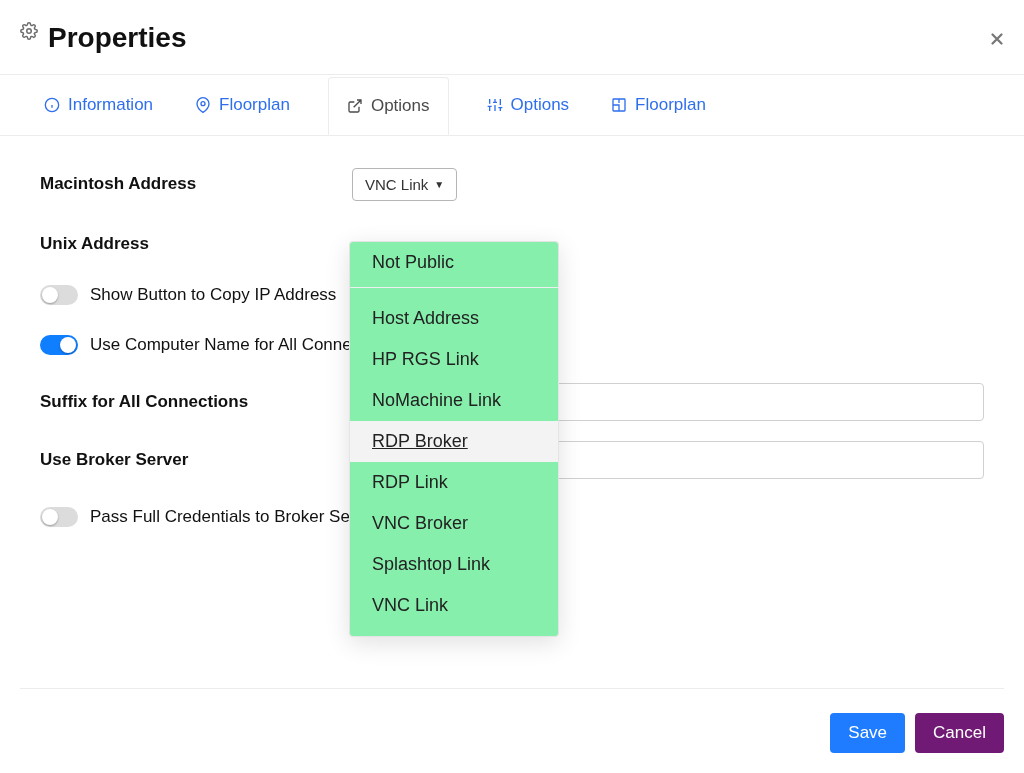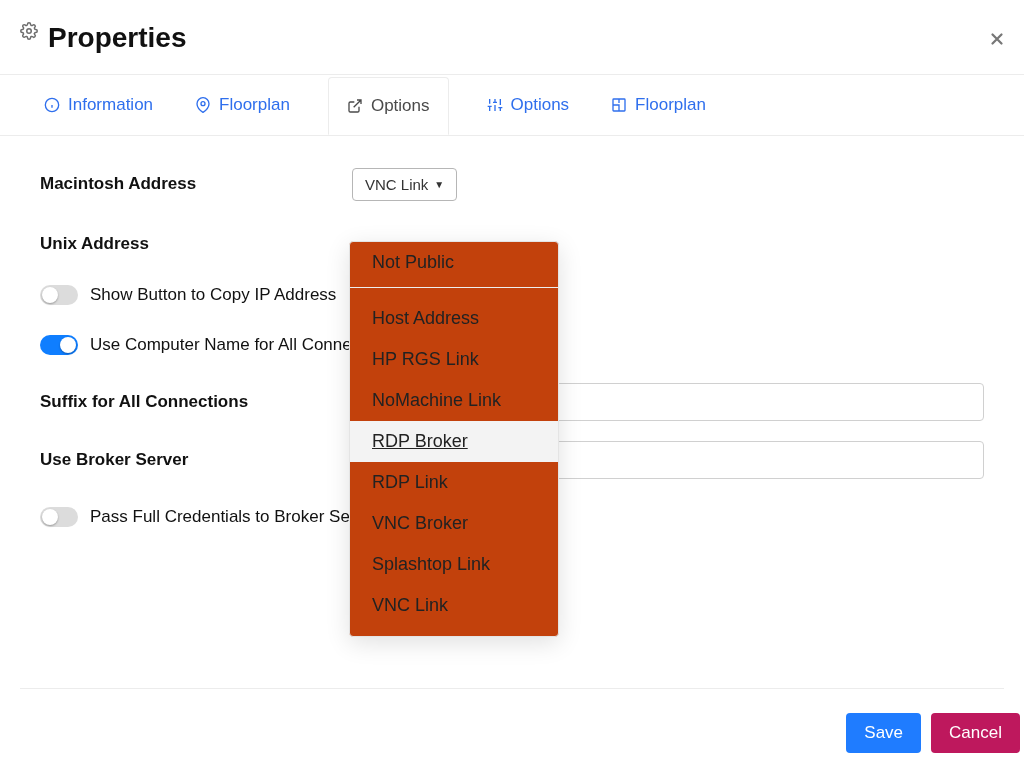--- a/index.html
+++ b/index.html
@@ -141,21 +141,21 @@
   }
   .toggle.off .knob { left: 2px; }
   .toggle.on  .knob { left: 20px; }
 
   
   .menu {
     position: absolute;
     left: 349px;
     top: 105px;
     width: 210px;
-    background: #c2410c;
+    background: #86efac;
     border: 1px solid #e4e4e4;
     border-radius: 4px;
     box-shadow: 0 6px 24px rgba(0,0,0,0.12);
     padding-bottom: 10px;
     z-index: 10;
   }
   .menu-item {
     padding: 10px 22px;
     font-size: 18px;
     color: #222;
@@ -163,21 +163,21 @@
   }
   .menu-sep {
     height: 1px;
     background: #eee;
     margin: 4px 0 10px 0;
   }
   .menu-item.hover { background: #f3f3f3; text-decoration: underline; }
 
   .footer {
     position: absolute;
-    right: 4px;
+    right: 20px;
     bottom: 20px;
     display: flex;
     gap: 10px;
     padding-top: 18px;
   }
   .footer-line {
     position: absolute;
     left: 20px; right: 20px;
     bottom: 84px;
     height: 1px;
@@ -185,21 +185,21 @@
   }
   .btn {
     padding: 10px 18px;
     border-radius: 4px;
     font-size: 17px;
     cursor: pointer;
     border: none;
     font-family: inherit;
   }
   .btn.primary { background: #1f7cff; color: #fff; }
-  .btn.secondary { background: #be185d; color: #fff; }
+  .btn.secondary { background: #701a75; color: #fff; }
 
   svg { display: block; }
 </style>
 </head>
 <body>
 
 <div class="modal">
 
   <div class="header">
     <div class="header-title">

